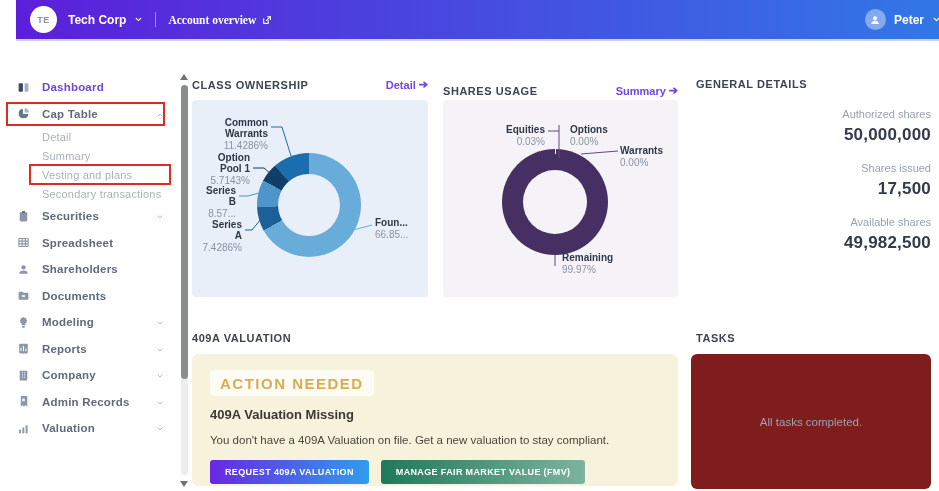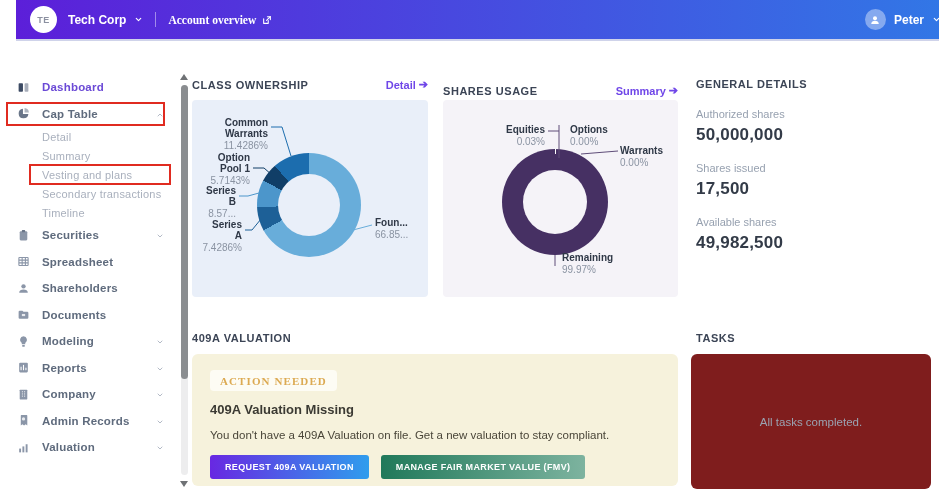--- a/index.html
+++ b/index.html
@@ -60,29 +60,29 @@
 
   .donut { position:absolute; border-radius:50%; }
   .donut-hole { position:absolute; border-radius:50%; }
   .leaders { position:absolute; left:0; top:0; pointer-events:none; }
   .chart-label { position:absolute; line-height:11px; }
   .chart-label .cl-name { font-size:10px; font-weight:700; color:#2f3847; white-space:pre-line; }
   .chart-label .cl-pct { font-size:10px; color:#8a93a2; margin-top:1px; }
 
   
   .gd { position:absolute; left:696px; top:78px; width:235px; }
-  .gd-stat { margin-bottom:17px; }
+  .gd-stat { margin-bottom:17px;text-align:right; }
   .gd-label { font-size:11px; color:#97a1b0; margin-bottom:5px; }
   .gd-value { font-size:17px; font-weight:700; color:#333b48; letter-spacing:.2px; }
 
   
   .card-409a { position:absolute; left:192px; top:354px; width:486px; height:132px;
     background:#f6f2dc; border-radius:6px; padding:16px 18px; }
   .badge { display:inline-block; background:#fdfcf4; border-radius:4px;
-    padding:5px 10px 4px; font-size:11px; font-weight:700; color:#dcaa52; letter-spacing:.1em;font-family:Liberation Serif, serif; }
+    padding:5px 10px 4px; font-size:15px; font-weight:700; color:#dcaa52; letter-spacing:.1em; }
   .card-title { font-size:13px; font-weight:700; color:#3b3a33; margin-top:11px; }
   .card-body { font-size:11.5px; color:#4a4639; margin-top:12px; }
   .card-btns { display:flex; gap:12px; margin-top:14px; }
   .btn { height:24px; border:none; border-radius:3px; color:#fff; font-weight:700;
     font-size:9px; letter-spacing:.04em; padding:0 15px; cursor:pointer;
     font-family:"Liberation Sans", sans-serif; }
 
   
   .tasks-panel { position:absolute; left:691px; top:354px; width:240px; height:135px;
     background:#7f1d1d; border-radius:6px; display:flex; align-items:center; justify-content:center; }
@@ -151,23 +151,20 @@
       <span class="lbl">Detail</span>
     </div>
     <div class="side-sub">
       <span class="lbl">Summary</span>
     </div>
     <div class="side-sub">
       <span class="lbl">Vesting and plans</span>
     </div>
     <div class="side-sub">
       <span class="lbl">Secondary transactions</span>
-    </div>
-    <div class="side-sub">
-      <span class="lbl">Timeline</span>
     </div>
     <div class="side-item">
       <span class="icon">
         <svg width="13" height="13" viewBox="0 0 24 24" fill="#8b96a8">
           <rect x="5" y="4" width="14" height="17" rx="2"></rect>
           <rect x="9" y="2" width="6" height="4" rx="1" fill="#6a7689"></rect>
         </svg>
       </span>
       <span class="lbl">Securities</span>
       <span class="spacer"></span>

